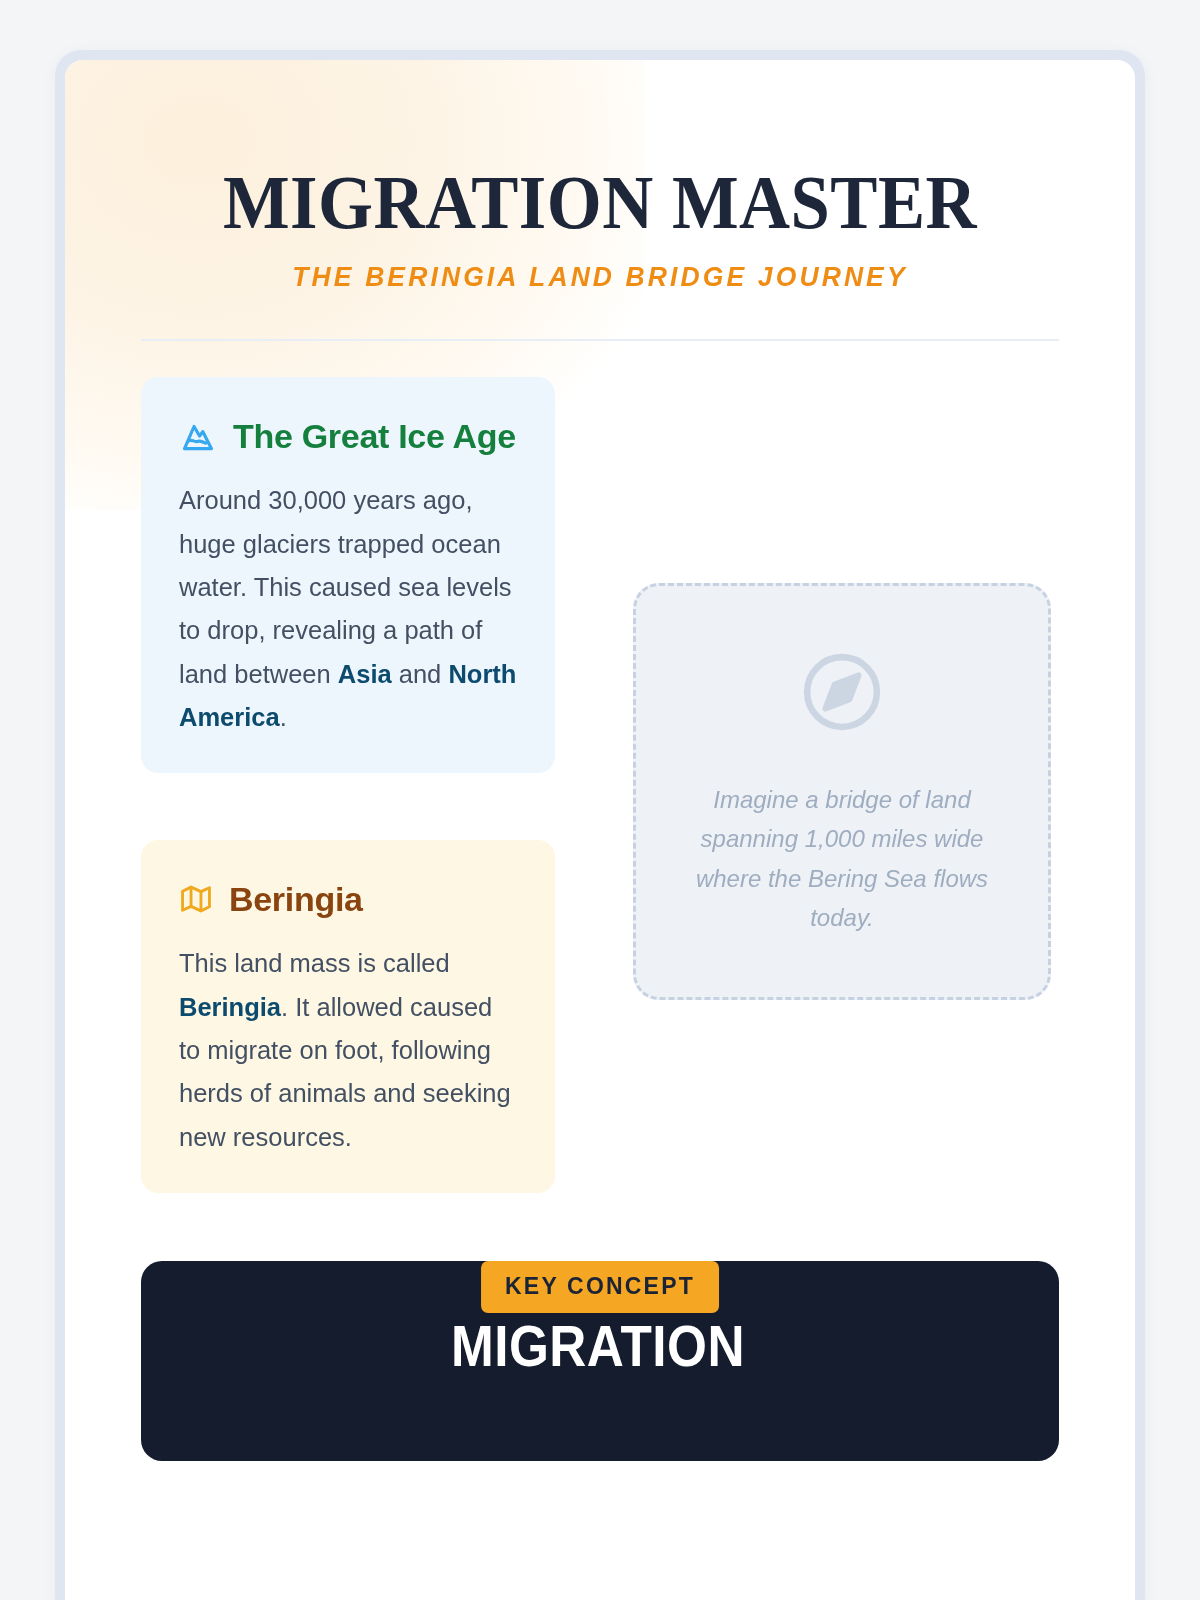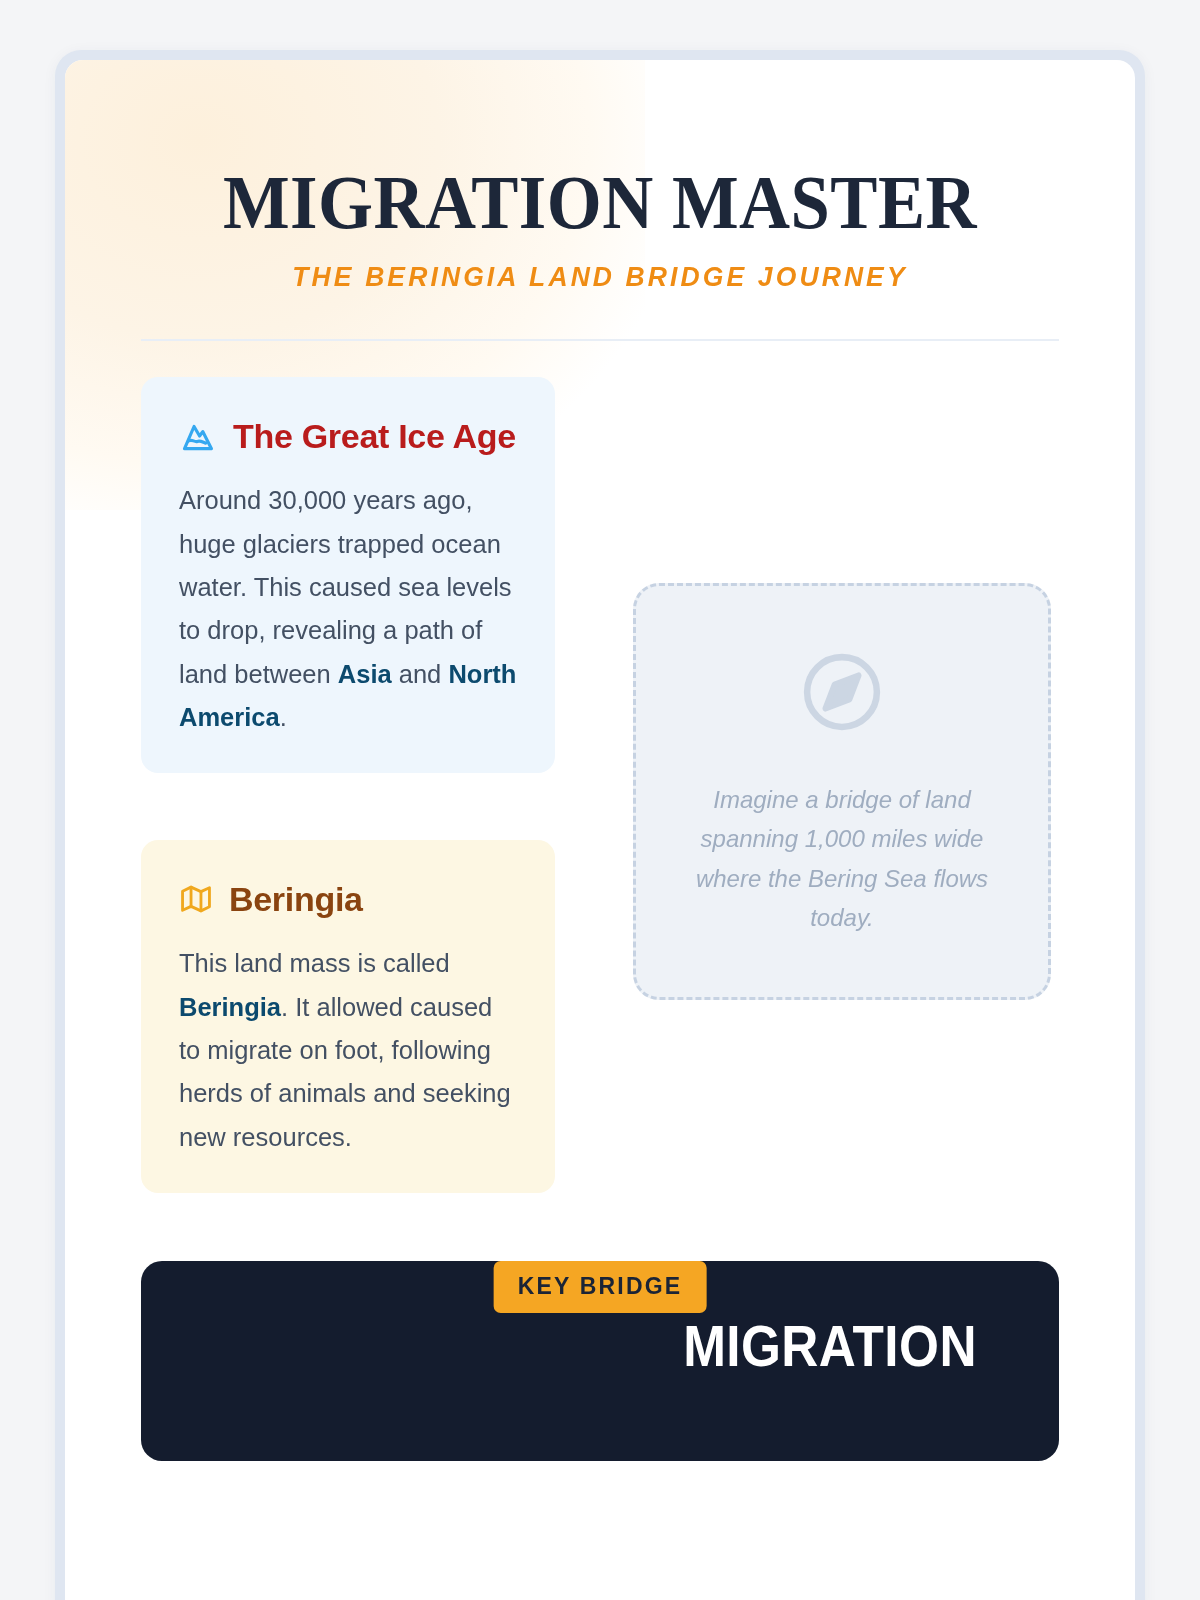--- a/index.html
+++ b/index.html
@@ -110,21 +110,21 @@
   }
   .card-icon { flex: 0 0 auto; display: block; line-height: 0; }
 
   .card-title {
     margin: 0;
     font-size: 34px;
     font-weight: bold;
     line-height: 1.24;
     letter-spacing: -0.3px;
   }
-  .info-card.ice .card-title { color: #b91c1c; }
+  .info-card.ice .card-title { color: #15803d; }
   .info-card.beringia .card-title { color: #8a4410; white-space: nowrap; }
 
   .card-body {
     margin: 22px 0 0 0;
     font-size: 25.5px;
     line-height: 1.70;
     color: #435063;
   }
   .card-body b { color: #0c4a6e; font-weight: bold; }
 
@@ -172,21 +172,21 @@
     border-radius: 7px;
     white-space: nowrap;
   }
   #concept-panel {
     margin-top: 31px;
     background: #141c2e;
     border-radius: 21px;
     min-height: 200px;
     padding: 52px 40px 40px 36px;
     box-sizing: border-box;
-    text-align: right;
+    text-align: center;
   }
   #concept-word {
     margin: 0;
     color: #ffffff;
     font-size: 57px;
     font-weight: bold;
     letter-spacing: 0.5px;
     transform: scaleX(0.9);
   }
 </style>
@@ -244,21 +244,21 @@
                 <path d="M16.3 7.7 L13.9 13.9 L7.7 16.3 L10.1 10.1 Z" fill="#ccd6e3" stroke="#ccd6e3" stroke-width="1.6"></path>
               </svg>
             </span>
             <p id="illustration-caption">Imagine a bridge of land spanning 1,000 miles wide where the Bering Sea flows today.</p>
           </div>
         </div>
 
       </div>
 
       <div id="concept-section">
-        <span id="key-concept-badge">KEY BRIDGE</span>
+        <span id="key-concept-badge">KEY CONCEPT</span>
         <div id="concept-panel">
           <h2 id="concept-word">MIGRATION</h2>
         </div>
       </div>
 
     </div>
   </div>
 </div>
 
 </body></html>

